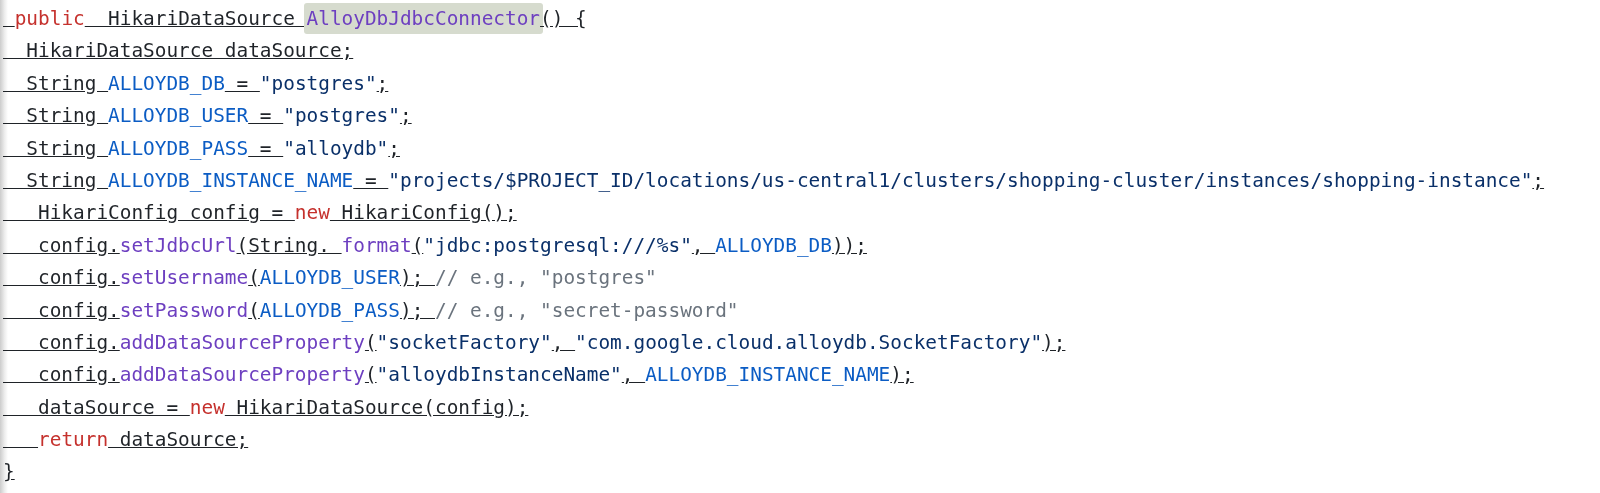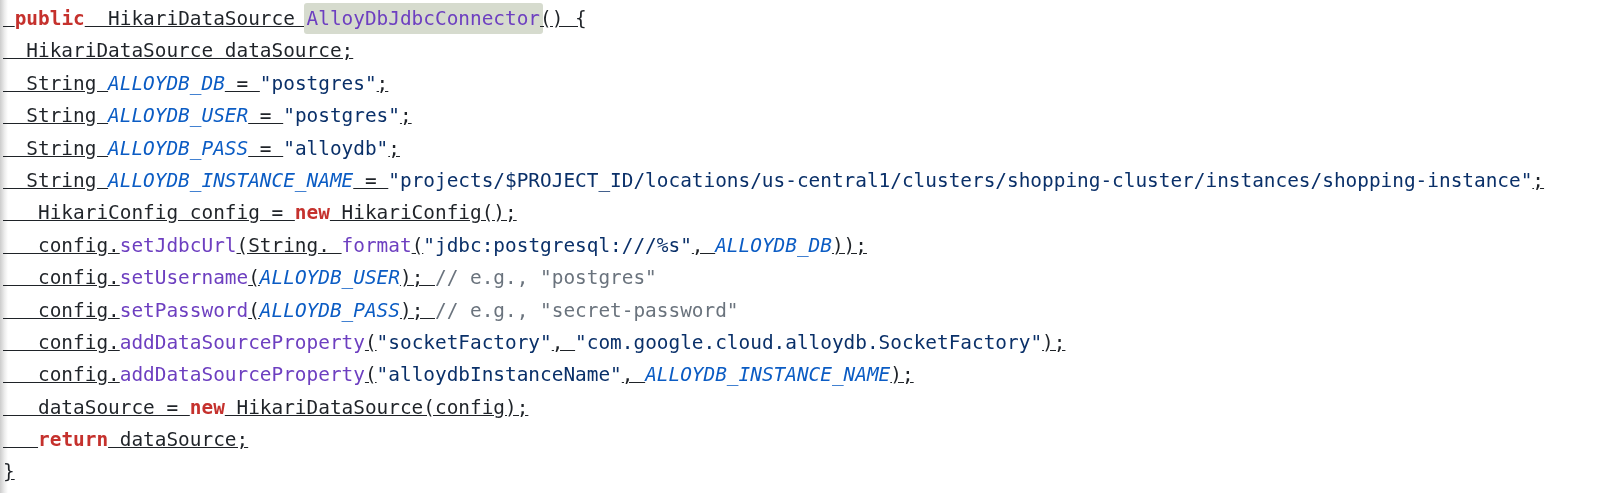--- a/index.html
+++ b/index.html
@@ -13,23 +13,23 @@
   .edge-strip{
     position:absolute;left:0;top:0;width:8px;height:493px;
     background:linear-gradient(to right,#cccccc 0%,#ececec 55%,#ffffff 100%);
   }
   .code-block{
     position:absolute;left:3px;top:3px;right:0;
     font-size:19.4px;line-height:32.4px;
     white-space:pre;color:var(--c-p);
   }
   .code-line{height:32.4px;}
-  .k{color:var(--c-k);font-weight:bold;}
+  .k{color:var(--c-k);}
   .p{color:var(--c-p);text-decoration:underline;}
-  .v{color:var(--c-v);font-style:italic;}
+  .v{color:var(--c-v);}
   .s{color:var(--c-s);}
   .m{color:var(--c-m);}
   .c{color:var(--c-c);}
   .hl{
     background:var(--c-hl);
     padding:4px 3px;margin:0 -3px;border-radius:3px;
   }
 </style>
 </head>
 <body>

